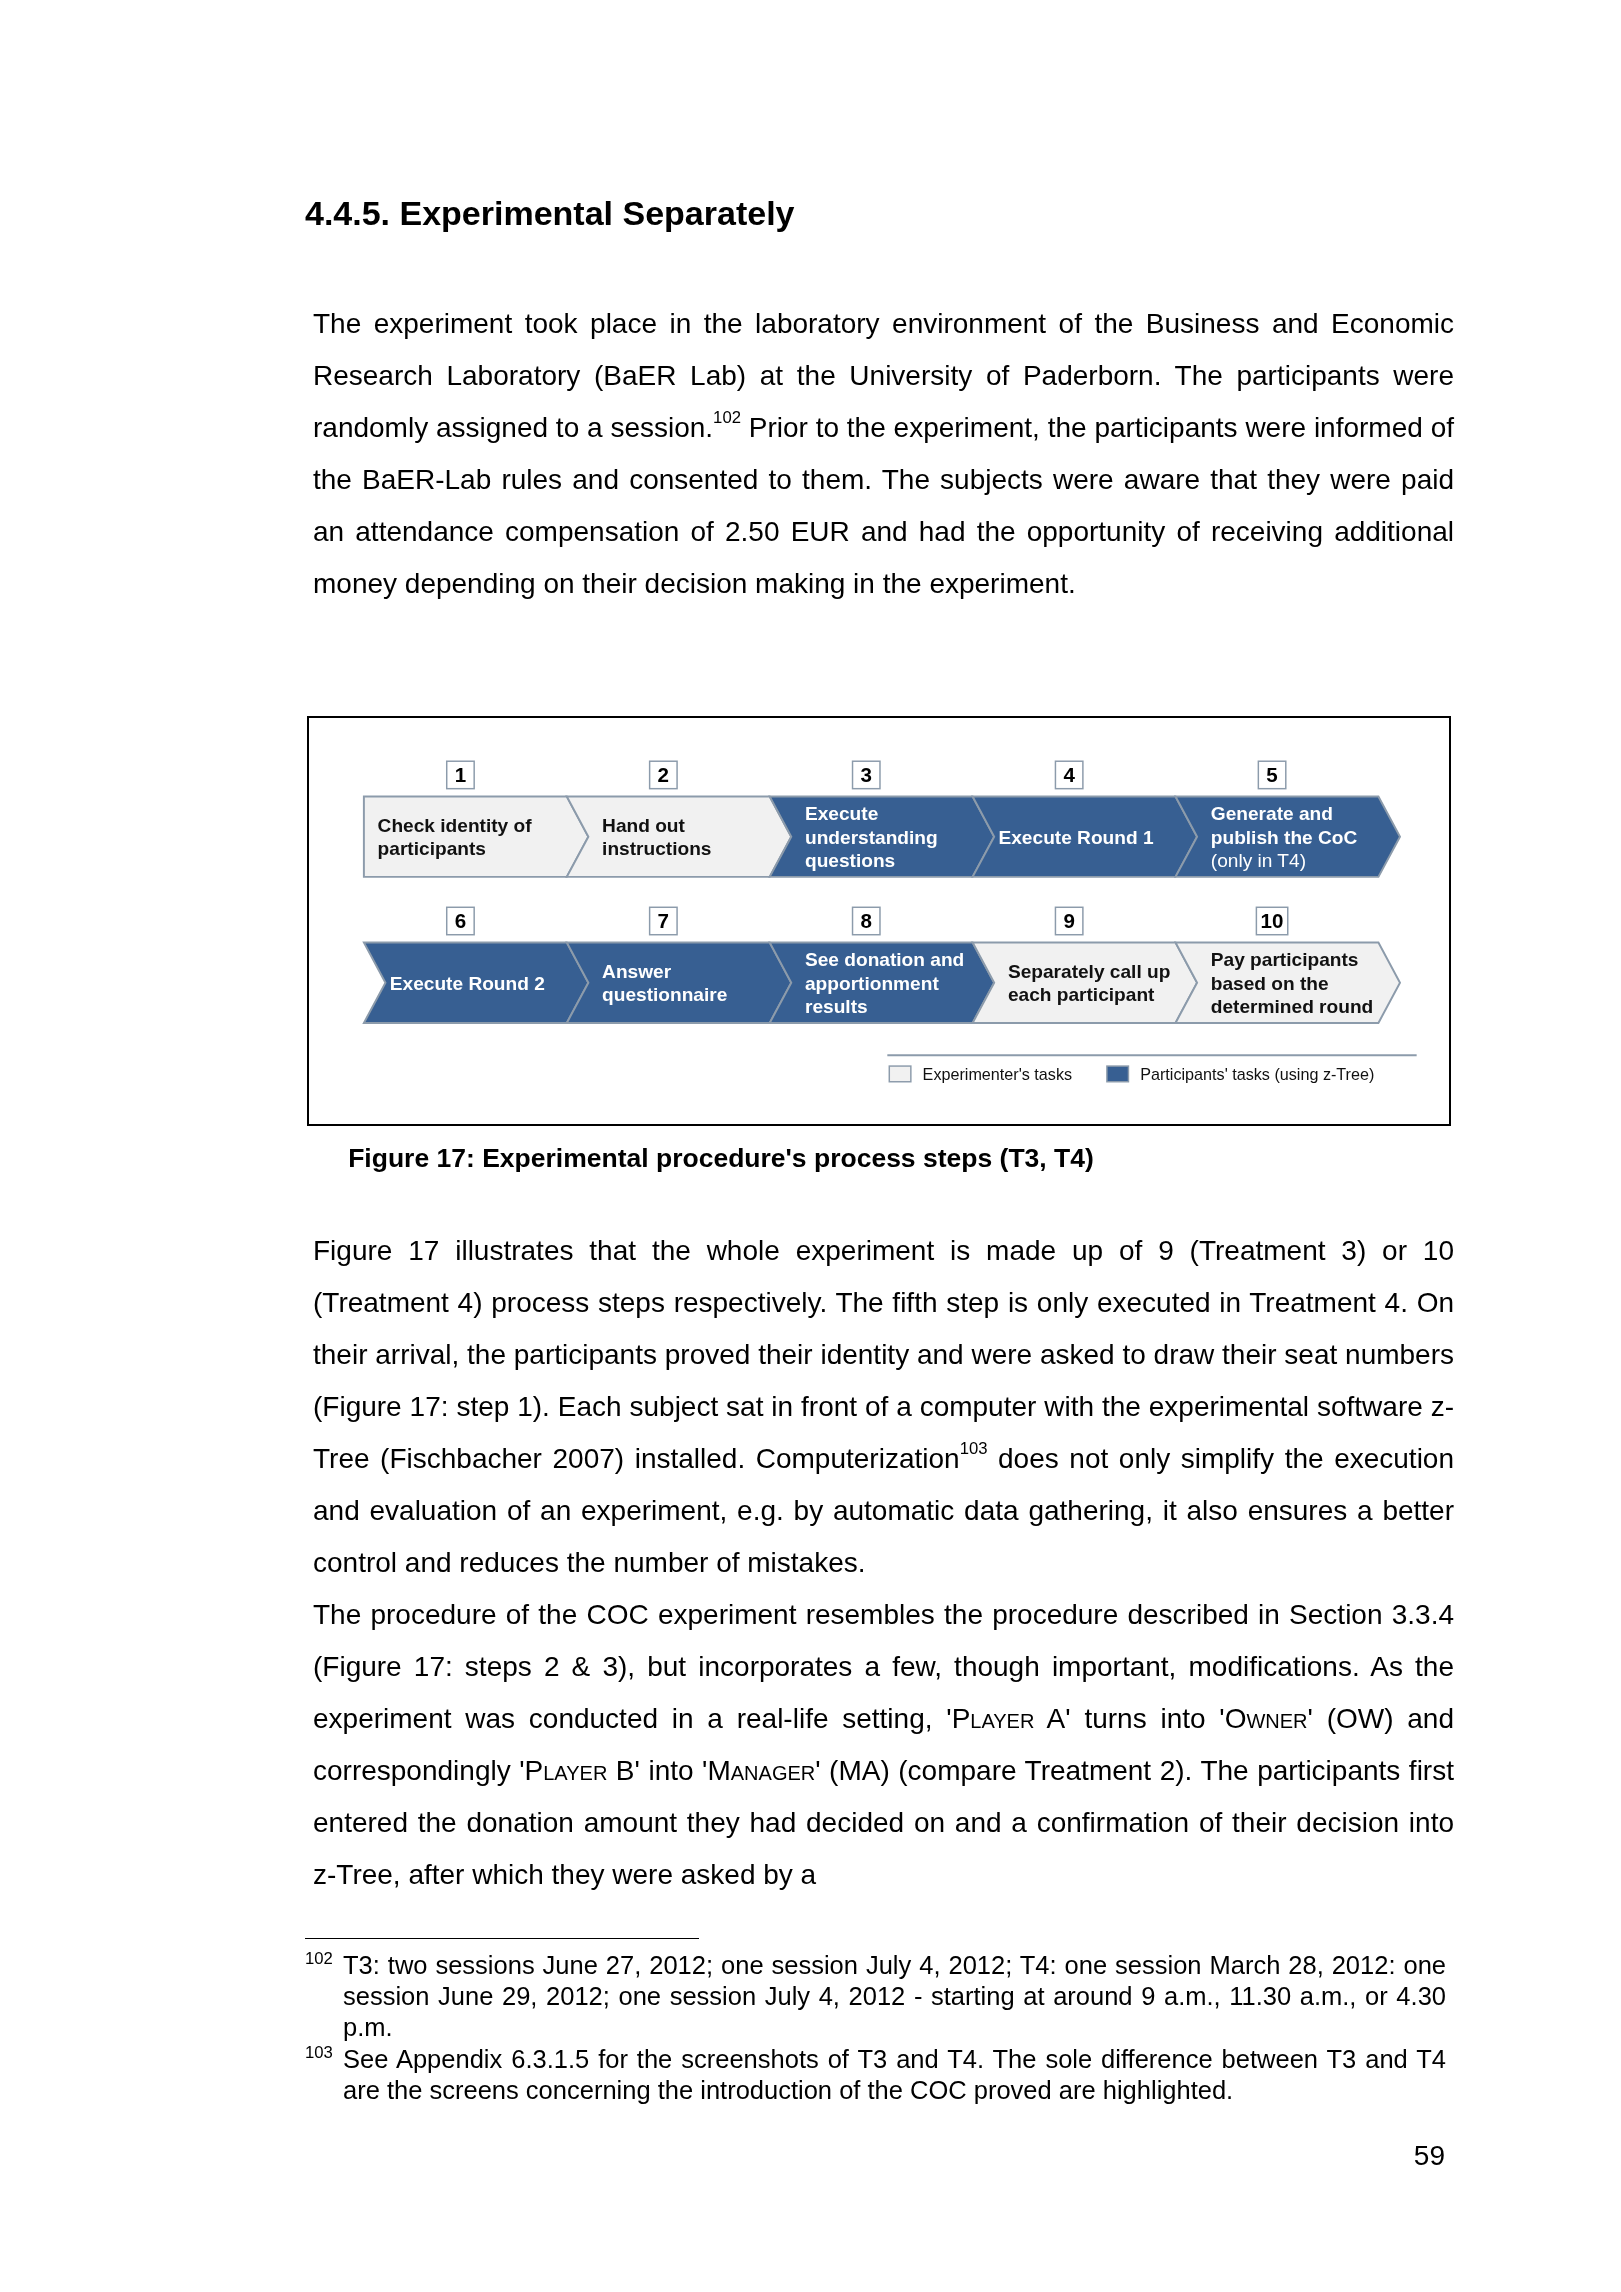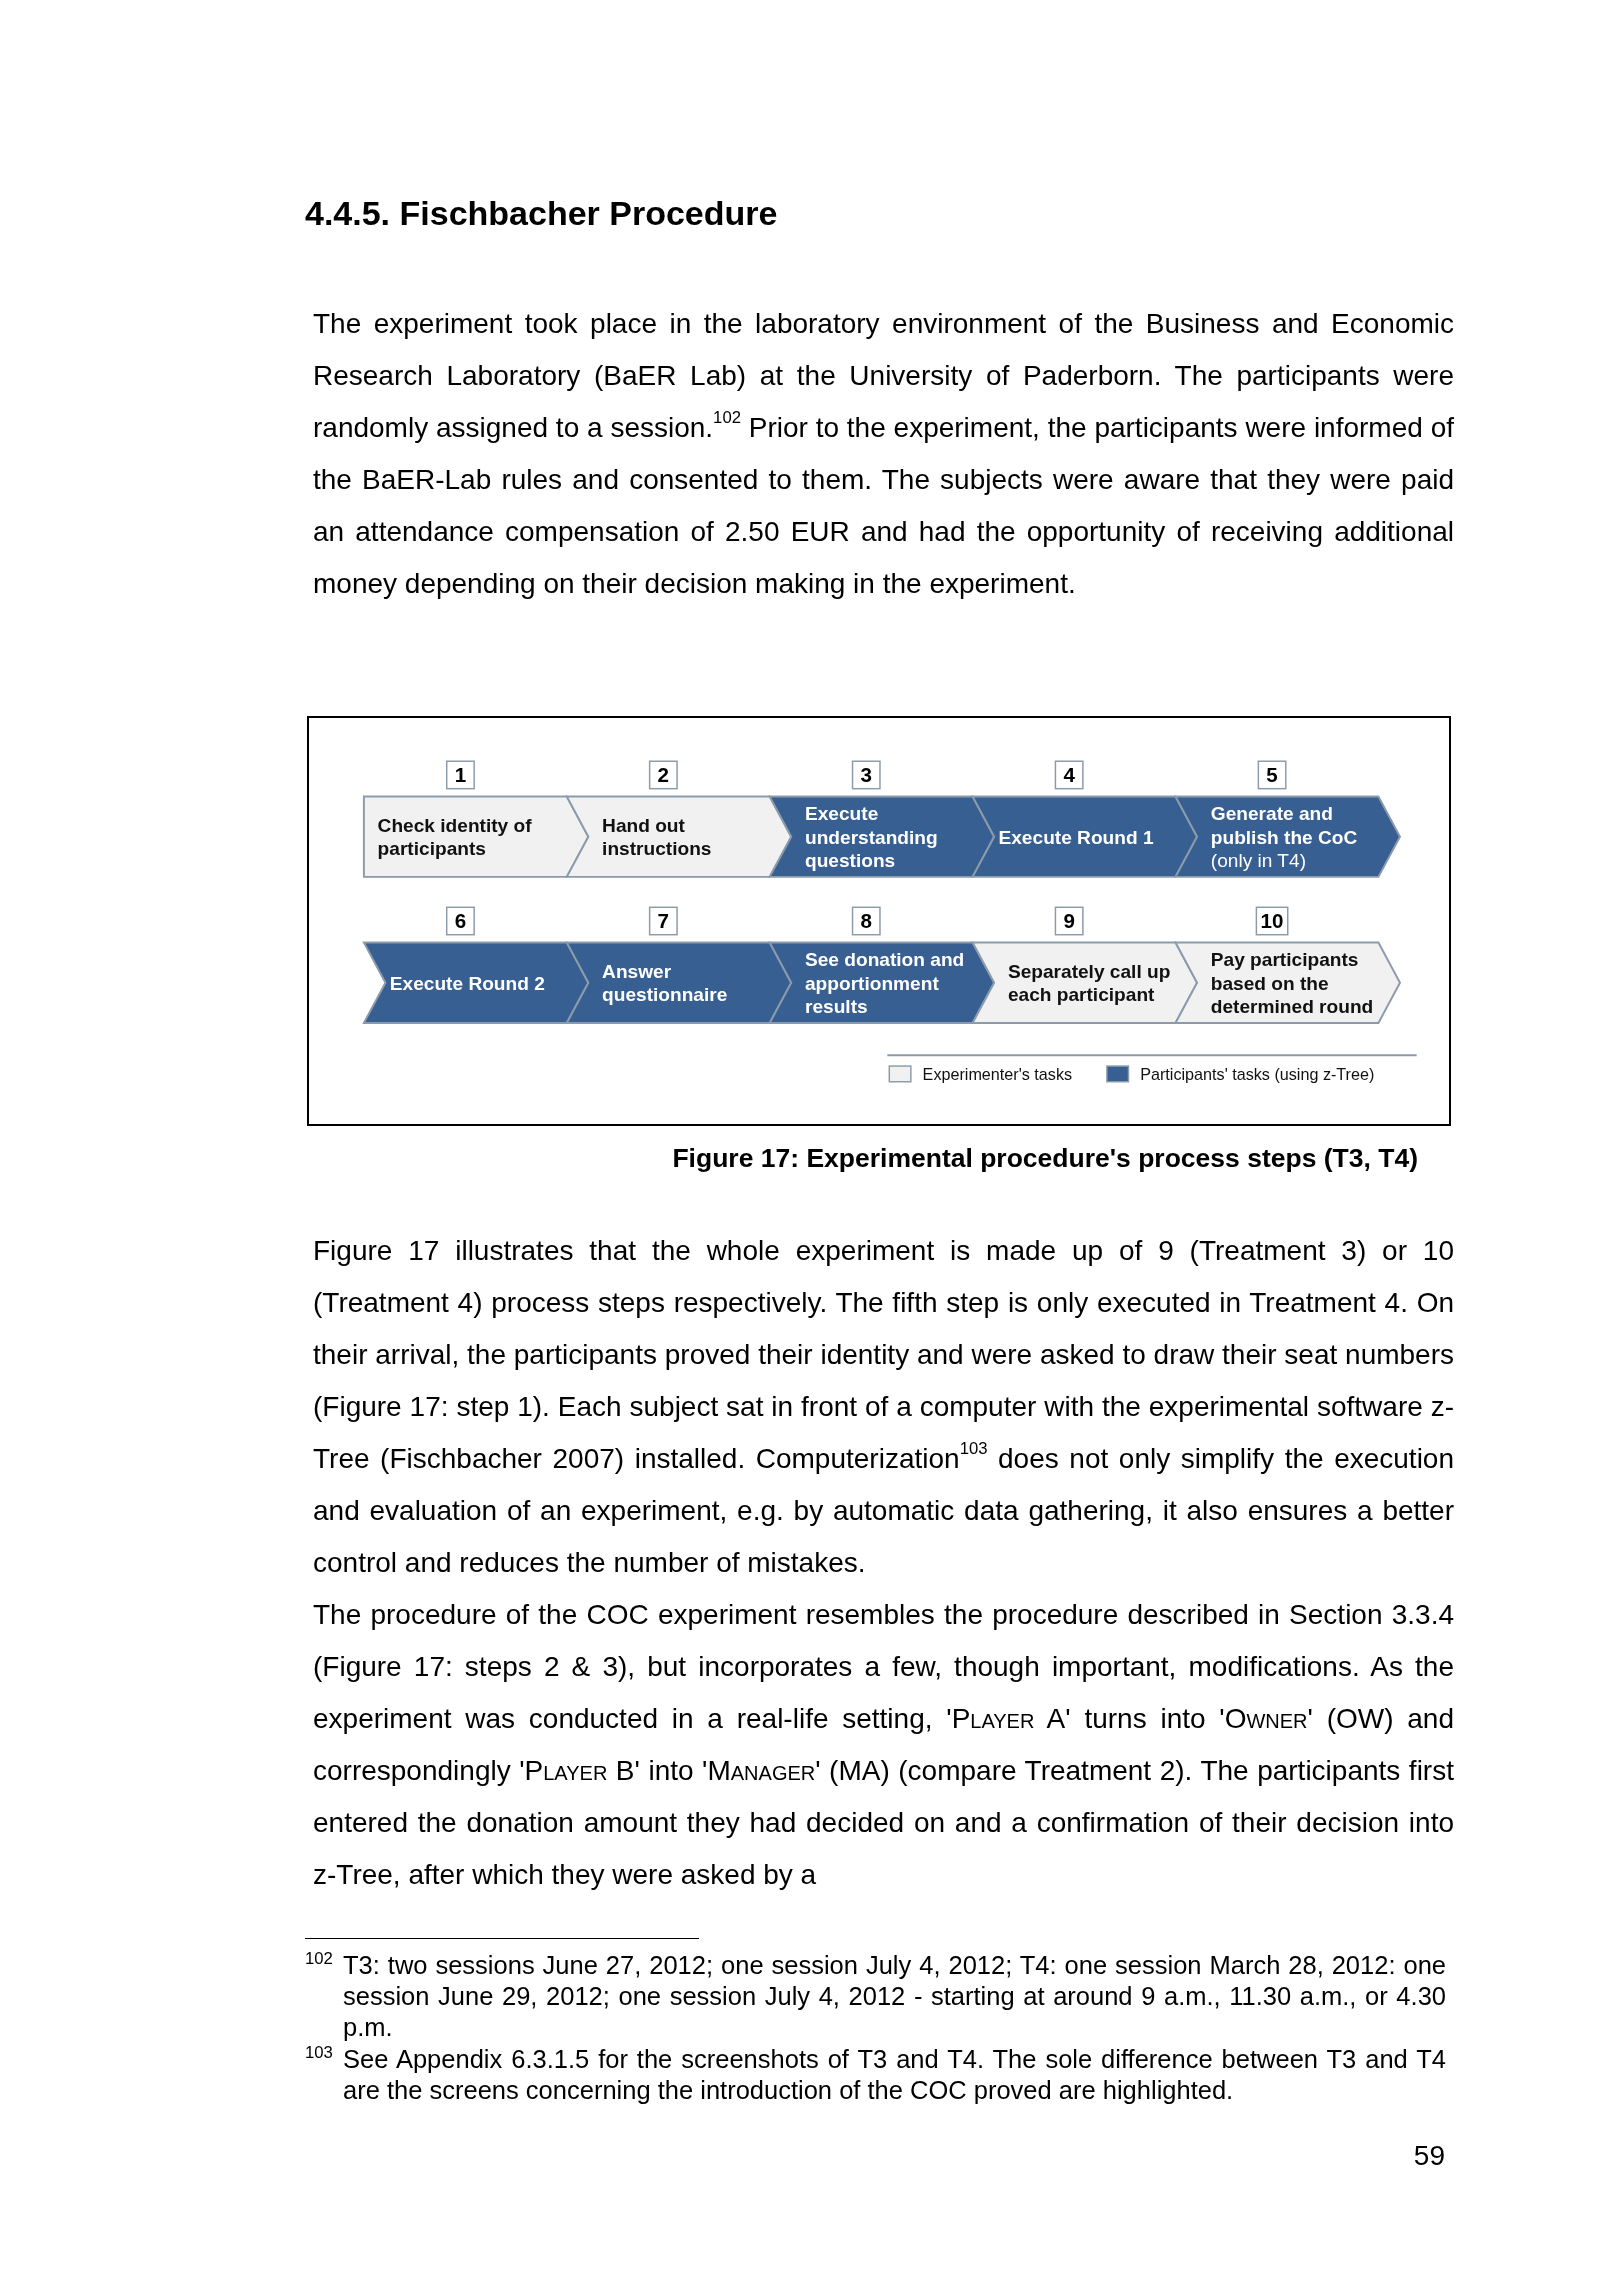--- a/index.html
+++ b/index.html
@@ -6,32 +6,32 @@
   body{width:1621px;height:2293px;position:relative;font-family:"Liberation Sans",sans-serif;color:#000;}
   .heading{position:absolute;left:305px;top:194px;font-size:34px;font-weight:bold;margin:0;letter-spacing:0;}
   .para{position:absolute;left:305px;width:1141px;font-size:28px;line-height:52px;text-align:justify;margin:8px;}
   .para sup{font-size:16.7px;vertical-align:0;position:relative;top:-13.7px;line-height:0;}
   .sc{font-variant:small-caps;}
   #p1{top:290px;}
   #p2{top:1217px;}
   #p3{top:1581px;}
   .figure-box{position:absolute;left:307px;top:716px;width:1140px;height:406px;border:2.9px solid #000;box-sizing:content-box;background:#fff;}
   .figure-box svg{position:absolute;left:0;top:0;}
-  .caption{position:absolute;left:0;width:1418px;top:1143px;text-align:right;font-size:26.5px;font-weight:bold;margin:0;}
+  .caption{position:absolute;left:0;width:1418px;top:1143px;text-align:center;font-size:26.5px;font-weight:bold;margin:0;padding-left:12px;}
   .fn-rule{position:absolute;left:305px;top:1938px;width:394px;height:0;border-top:1.5px solid #000;}
   .footnote{position:absolute;left:305px;width:1141px;font-size:25.5px;line-height:31px;margin:0;padding-left:38px;text-indent:-38px;box-sizing:border-box;text-align:justify;}
   .footnote sup{font-size:16.7px;display:inline-block;width:38px;text-indent:0;vertical-align:0;position:relative;top:-9.8px;line-height:0;}
   #fn102{top:1950px;}
   #fn103{top:2044px;}
   .page-number{position:absolute;right:176px;top:2140px;font-size:28px;margin:0;}
 </style>
 </head>
 <body>
 
-<h2 class="heading">4.4.5. Fischbacher Procedure</h2>
+<h2 class="heading">4.4.5. Experimental Separately</h2>
 
 <p class="para" id="p1"><span>The experiment took place in the laboratory environment of the Business and Economic Research Laboratory (BaER Lab) at the University of Paderborn. The participants were randomly assigned to a session.</span><sup>102</sup><span> Prior to the experiment, the participants were informed of the BaER-Lab rules and consented to them. The subjects were aware that they were paid an attendance compensation of 2.50 EUR and had the opportunity of receiving additional money depending on their decision making in the experiment.</span></p>
 
 <div class="figure-box">
   <svg id="fig-svg" width="1140" height="406" viewBox="0 0 1163 414" xmlns="http://www.w3.org/2000/svg">
       <g>
         <g>
           <polygon points="56,80 263,80 285,121 263,162 56,162 56,121" fill="#f1f1f1" stroke="#8c9bab" stroke-width="2"></polygon>
           <rect x="140.5" y="44" width="28" height="28" fill="#ffffff" stroke="#8c9bab" stroke-width="1.5"></rect>
           <text x="154.5" y="65" text-anchor="middle" font-family="&quot;Liberation Sans&quot;, sans-serif" font-size="21" font-weight="bold" fill="#000">1</text>

